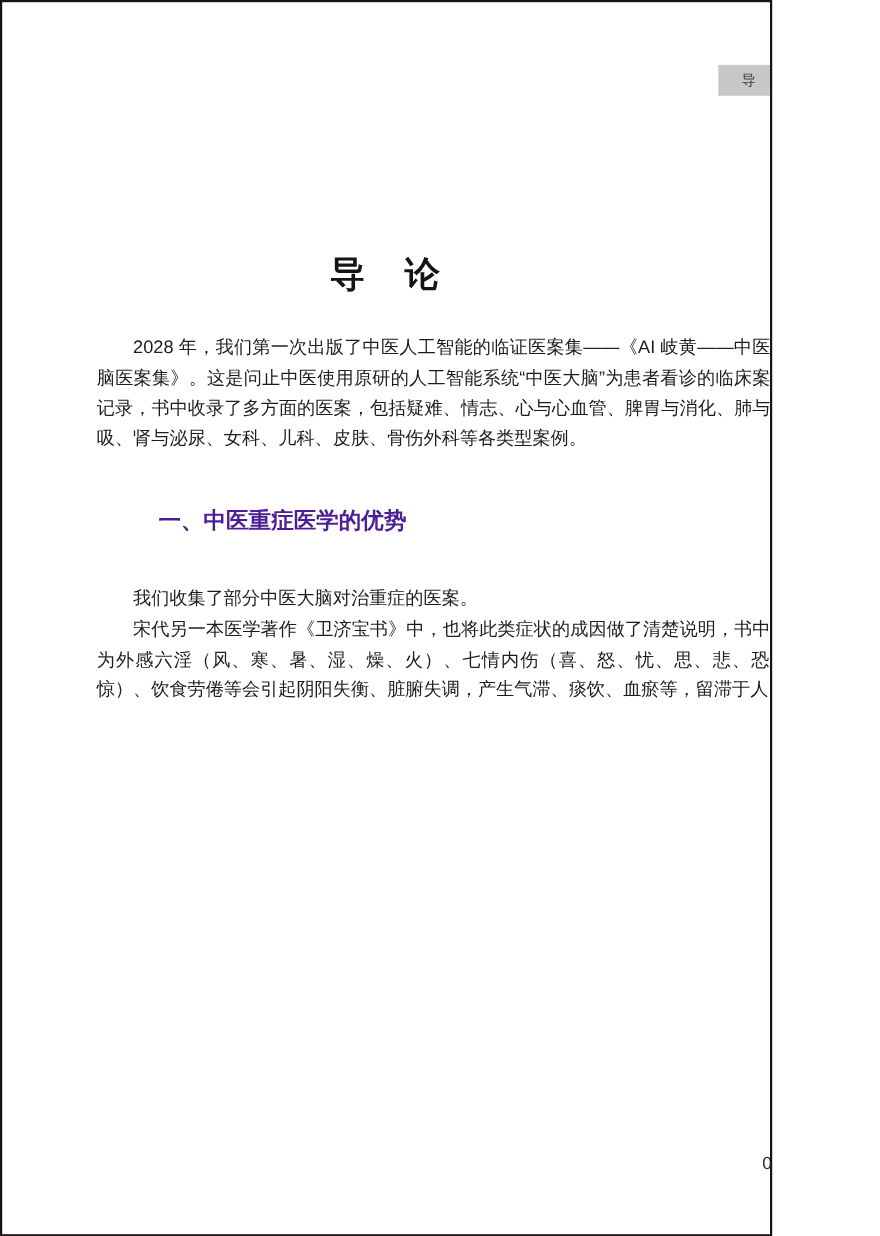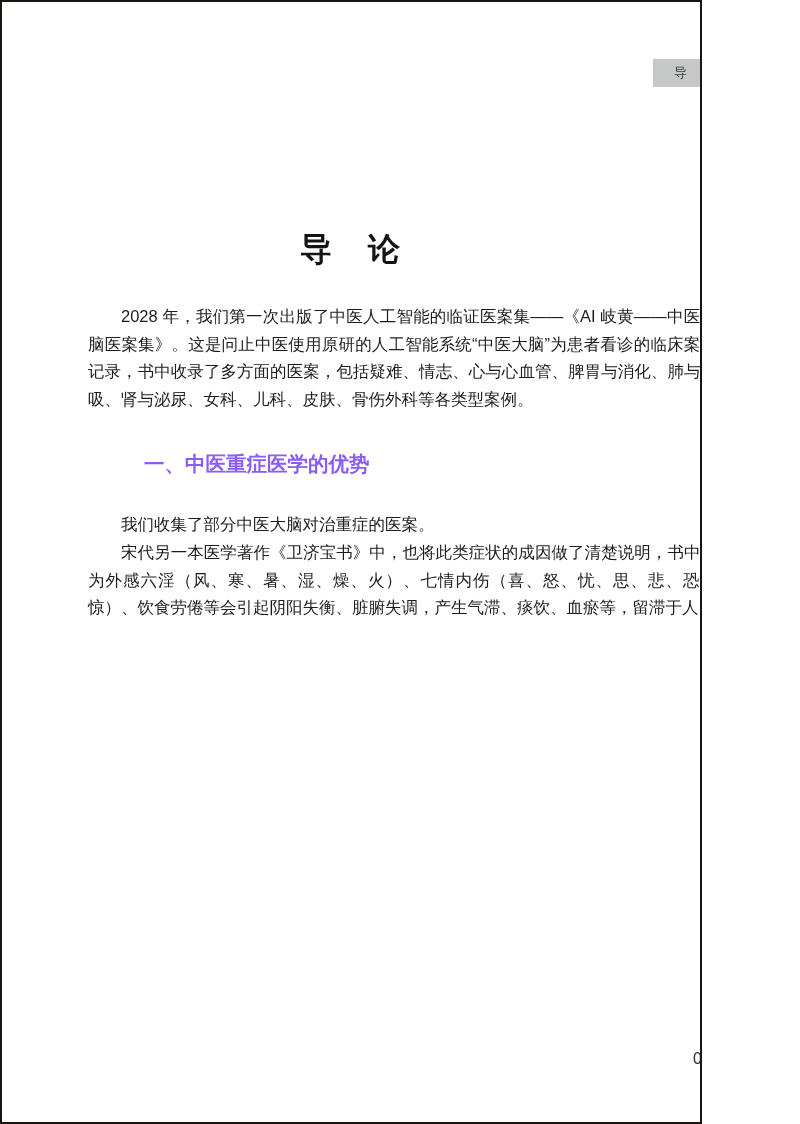--- a/index.html
+++ b/index.html
@@ -78,28 +78,28 @@
     width: 629px;
     font-size: 16.5px;
     line-height: 27.6px;
     text-align: justify;
   }
   .content p {
     margin: 0;
     text-indent: 2em;
   }
   .section-heading {
-    margin: 6px;
+    margin: 16px;
     padding-top: 31px;
     padding-bottom: 27px;
     margin-left: 56px;
     font-size: 20.5px;
     line-height: 28px;
     font-weight: bold;
-    color: #8b5cf6;
+    color: #4c1d95;
   }
   .quote {
     font-style: italic;
     font-weight: bold;
     color: #101010;
   }
 
   
   .page-footer {
     position: absolute;

